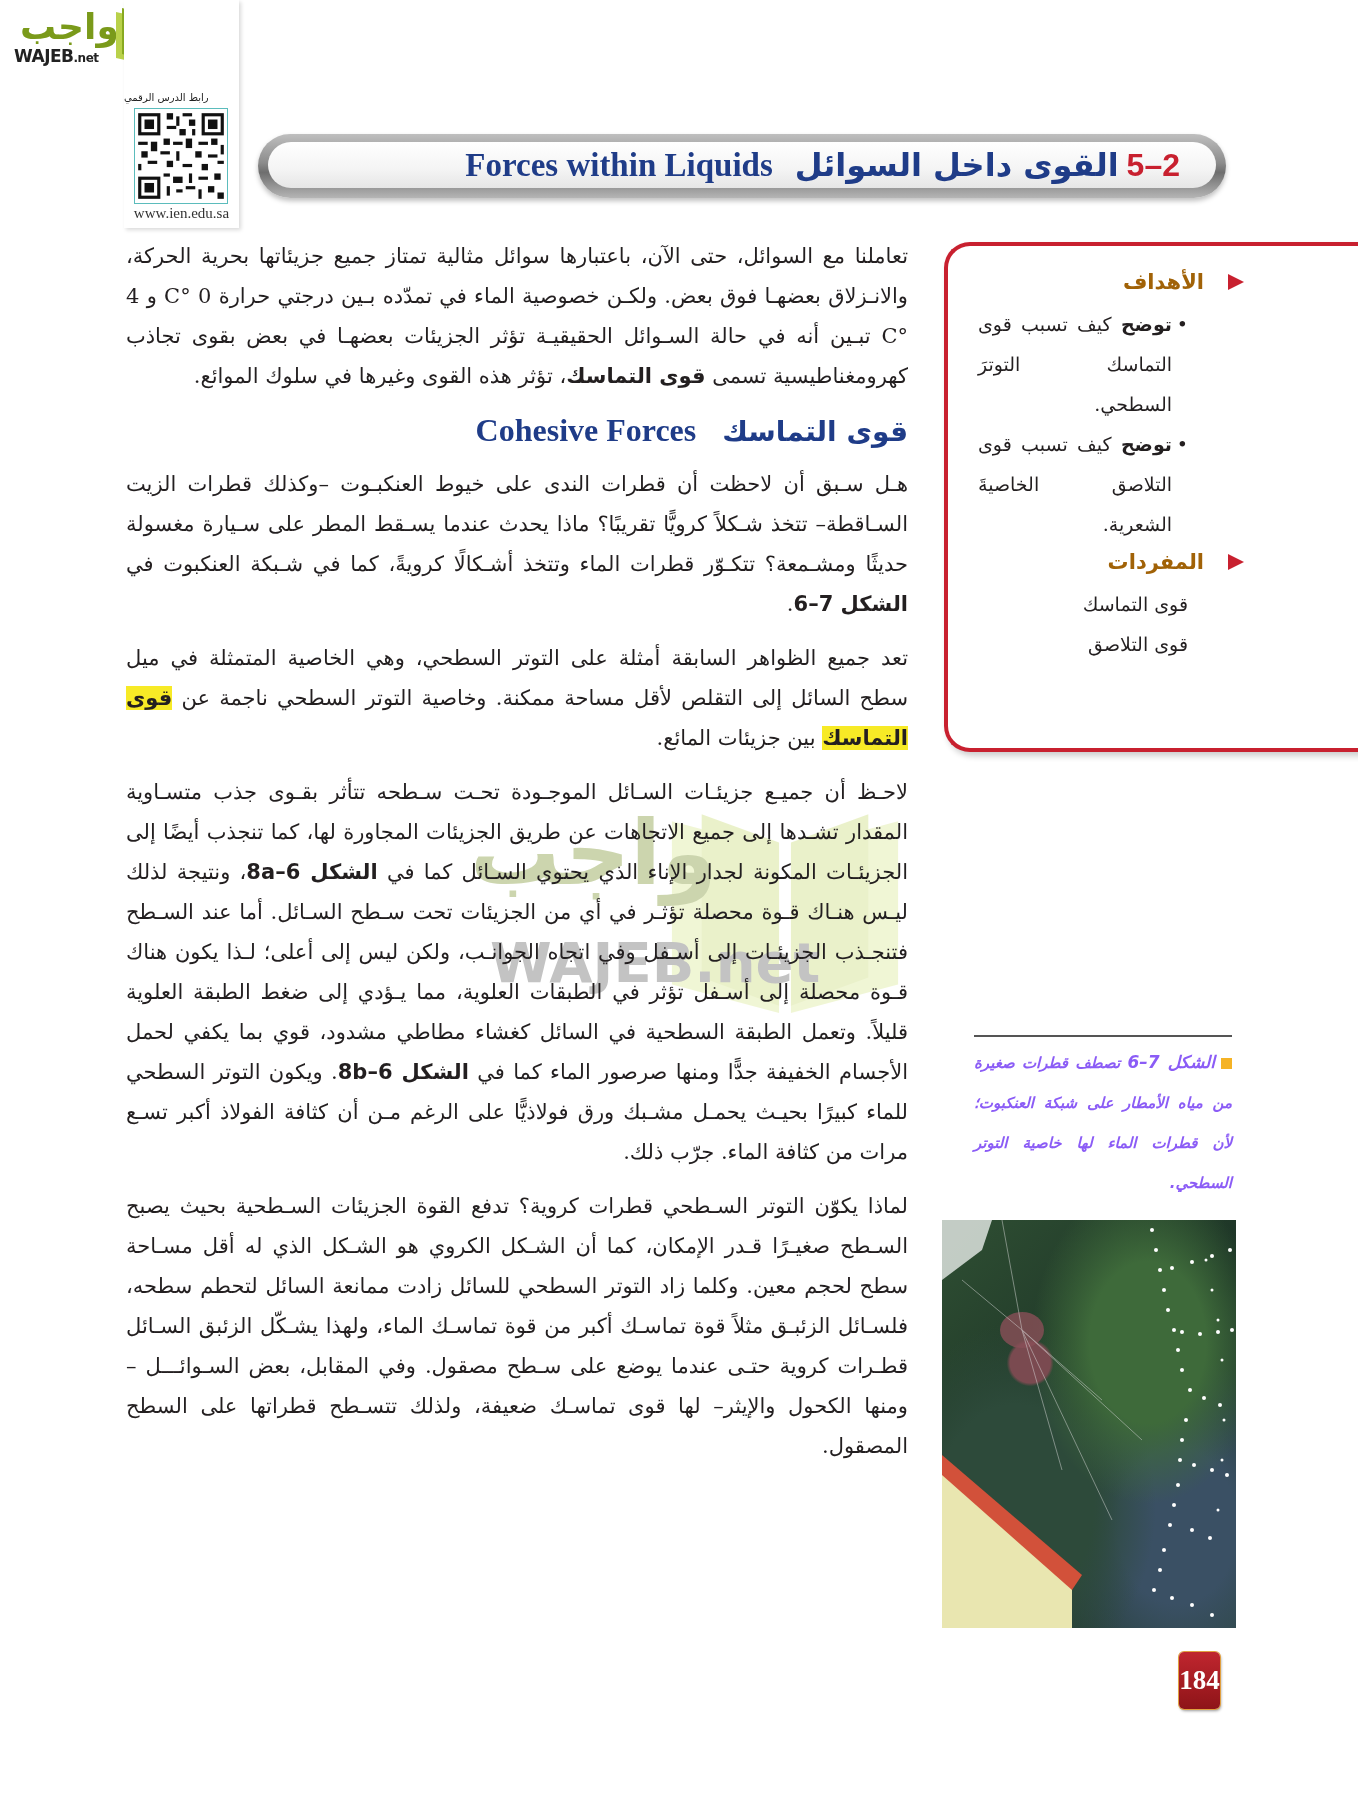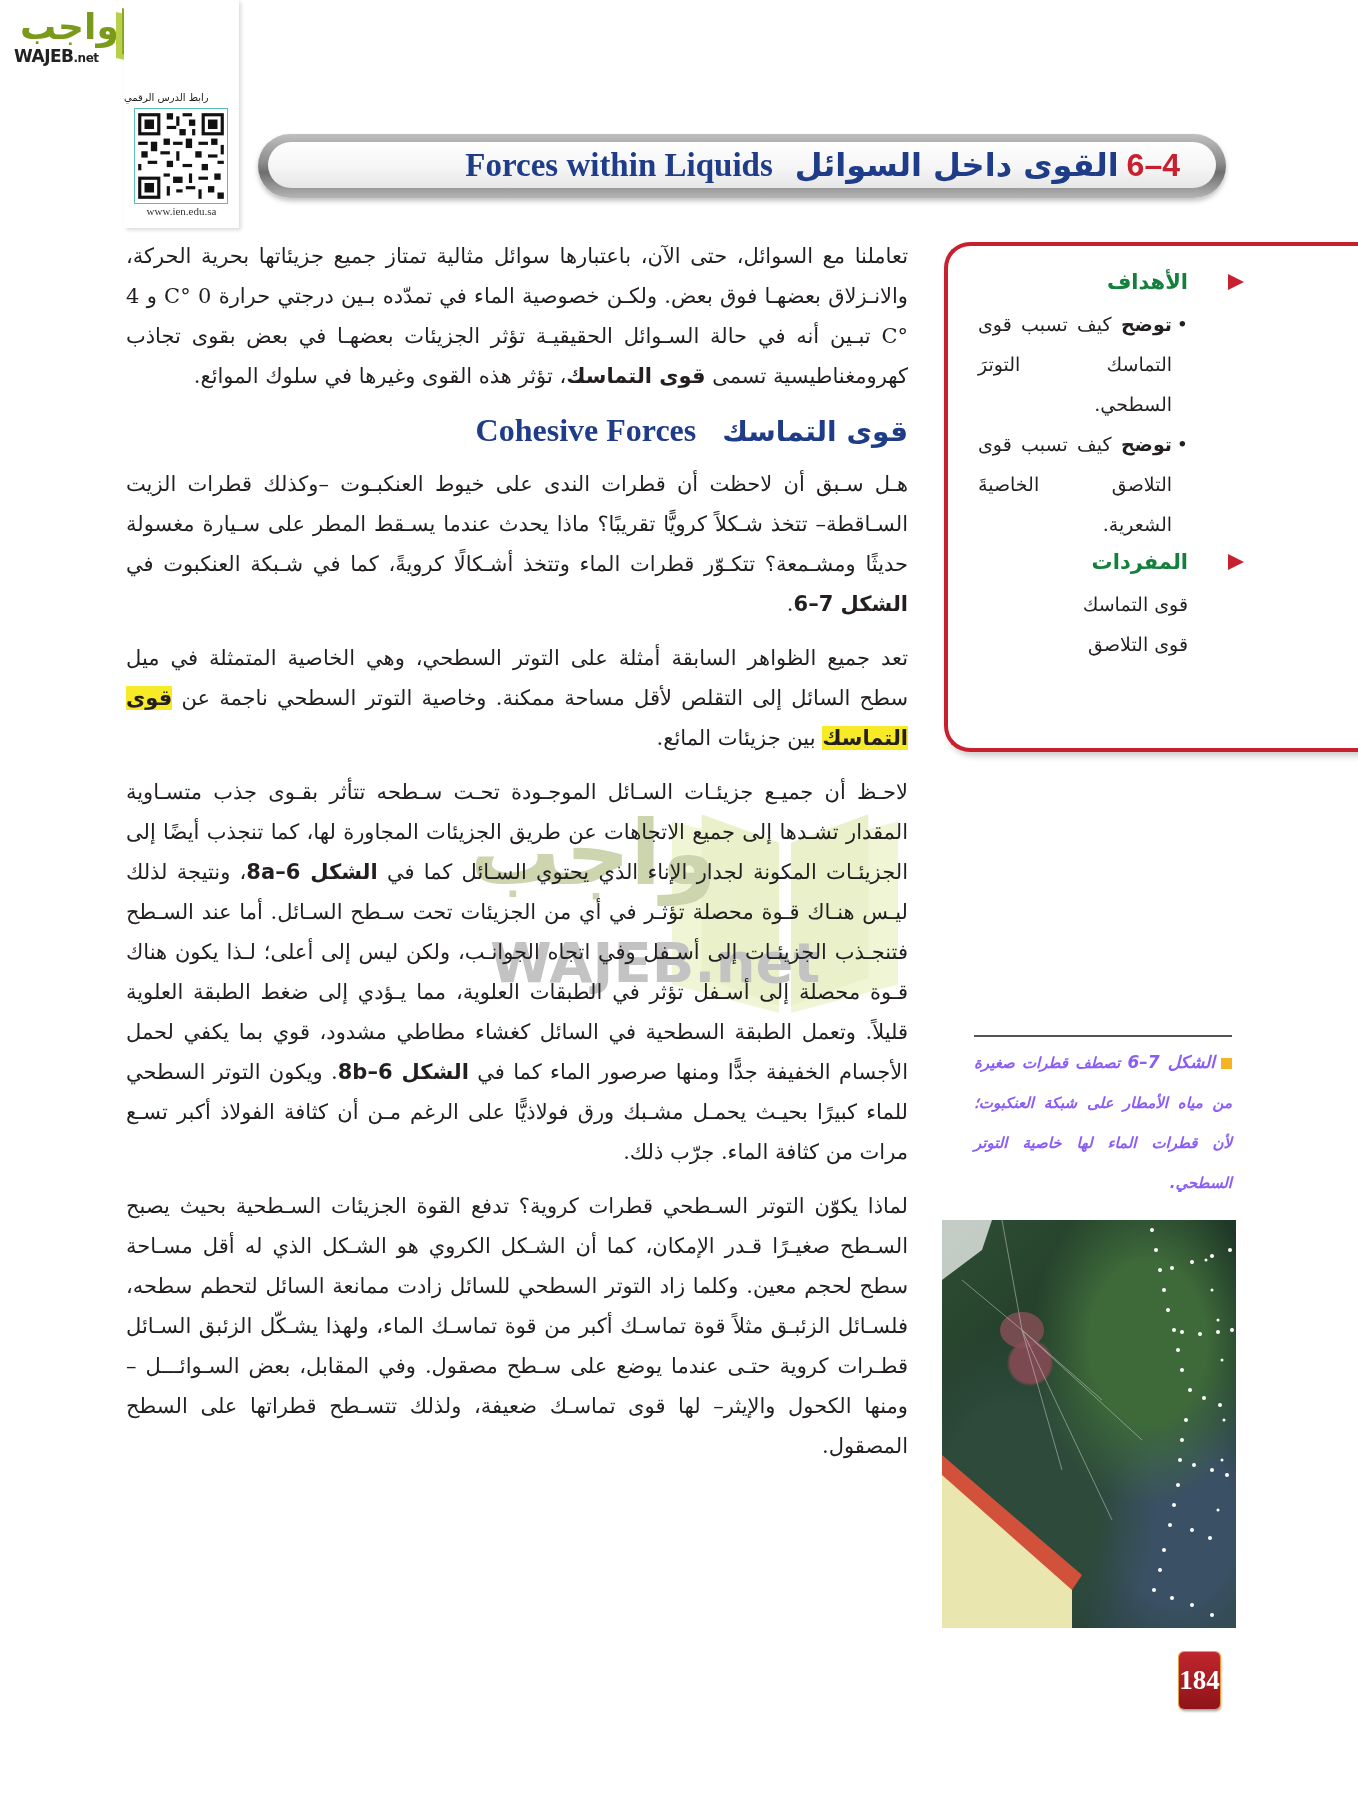--- a/index.html
+++ b/index.html
@@ -15,21 +15,21 @@
   .logo { left: 8px; top: 6px; width: 190px; height: 62px; }
   .logo-ar { position: absolute; left: 12px; top: 0px; font-family: "DejaVu Sans", sans-serif; font-weight: bold; font-size: 36px; color: #7a9a1a; direction: rtl; }
   .logo-en { position: absolute; left: 6px; top: 40px; font-family: "DejaVu Sans", sans-serif; font-weight: bold; font-size: 17px; color: #222; letter-spacing: -0.5px; }
   .logo-en small { font-size: 12px; }
   .logo-book { position: absolute; left: 104px; top: 0px; width: 84px; height: 62px; }
 
   
   .qr-panel { left: 124px; top: 0; width: 115px; height: 228px; background: #fff; box-shadow: 2px 2px 4px rgba(0,0,0,0.15); }
   .qr-label { position: absolute; top: 92px; left: 0; width: 115px; text-align: left; font-family: "DejaVu Sans", sans-serif; font-size: 10px; color: #222; direction: rtl; }
   .qr-box { position: absolute; top: 108px; left: 10px; width: 92px; height: 94px; border: 1px solid #5bbcbc; background: #fff; }
-  .qr-url { position: absolute; top: 205px; left: 0; width: 115px; text-align: center; font-family: "Liberation Serif", serif; font-size: 11px; color: #333; }
+  .qr-url { position: absolute; top: 205px; left: 0; width: 115px; text-align: center; font-family: "Liberation Serif", serif; font-size: 15px; color: #333; }
 
   
   .title-pill {
     left: 258px; top: 134px; width: 968px; height: 64px; border-radius: 34px;
     background: linear-gradient(#bfbfbf, #8c8c8c 45%, #6e6e6e 60%, #b5b5b5);
     box-shadow: 0 3px 5px rgba(0,0,0,0.25);
   }
   .title-inner {
     position: absolute; left: 10px; right: 10px; top: 8px; bottom: 10px; border-radius: 26px;
     background: linear-gradient(#ffffff, #f4f4f4 60%, #e6e6e6);
@@ -40,21 +40,21 @@
   .title-ar { font-family: "DejaVu Sans", sans-serif; font-weight: bold; font-size: 32px; color: #1f3c88; direction: rtl; margin-right: 8px; }
   .title-num { font-family: "Liberation Sans", sans-serif; font-weight: bold; font-size: 32px; color: #c8202f; }
 
   
   .obj-box {
     left: 944px; top: 242px; width: 430px; height: 502px;
     border: 4px solid #c8202f; border-right: none; border-radius: 26px 0 0 26px;
     box-shadow: 3px 4px 6px rgba(0,0,0,0.2); background: #fff;
   }
   .obj-inner { position: absolute; top: 24px; right: 190px; width: 210px; direction: rtl; text-align: right; }
-  .obj-head { display: flex; align-items: center; font-family: "DejaVu Sans", sans-serif; font-weight: bold; font-size: 21px; color: #15803d; margin-bottom: 10px; gap: 16px; }
+  .obj-head { display: flex; align-items: center; font-family: "DejaVu Sans", sans-serif; font-weight: bold; font-size: 21px; color: #a16207; margin-bottom: 10px; }
   .tri { width: 0; height: 0; border-top: 8px solid transparent; border-bottom: 8px solid transparent; border-left: 16px solid #c8202f; margin-left: 24px; margin-right: -56px; }
   .obj-list { list-style: none; margin: 0; padding: 0; font-size: 19px; line-height: 40px; color: #231f20; }
   .obj-list li { position: relative; padding-right: 16px; text-align: justify; text-align-last: right; }
   .obj-list li::before { content: "•"; position: absolute; right: 0; top: 0; }
   .obj-list b { font-family: "DejaVu Sans", sans-serif; }
   .vocab-head { margin-top: 6px; }
   .vocab-list { list-style: none; margin: 0; padding: 0; font-size: 19px; line-height: 40px; }
 
   
   .main { left: 126px; top: 236px; width: 782px; direction: rtl; text-align: justify; font-size: 21px; line-height: 40px; }
@@ -164,21 +164,21 @@
       </g>
     </svg>
   </div>
   <div class="qr-url">www.ien.edu.sa</div>
 </div>
 
 <div class="abs title-pill">
   <div class="title-inner">
     <span class="title-en">Forces within Liquids</span>
     <span class="title-ar">القوى داخل السوائل</span>
-    <span class="title-num">6–4</span>
+    <span class="title-num">5–2</span>
   </div>
 </div>
 
 <div class="abs obj-box">
   <div class="obj-inner">
     <div class="obj-head">
       <span class="tri"></span>
       <span>الأهداف</span>
     </div>
     <ul class="obj-list">

